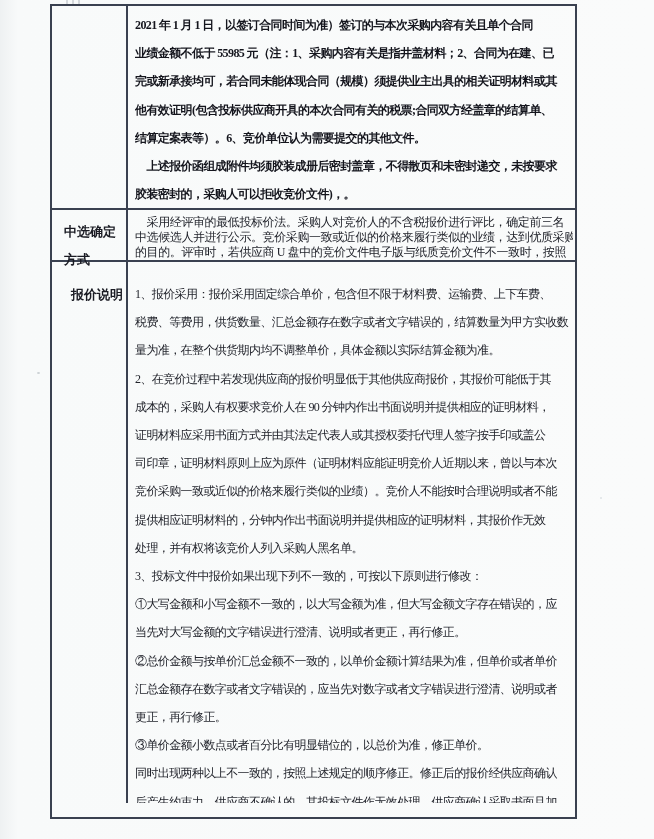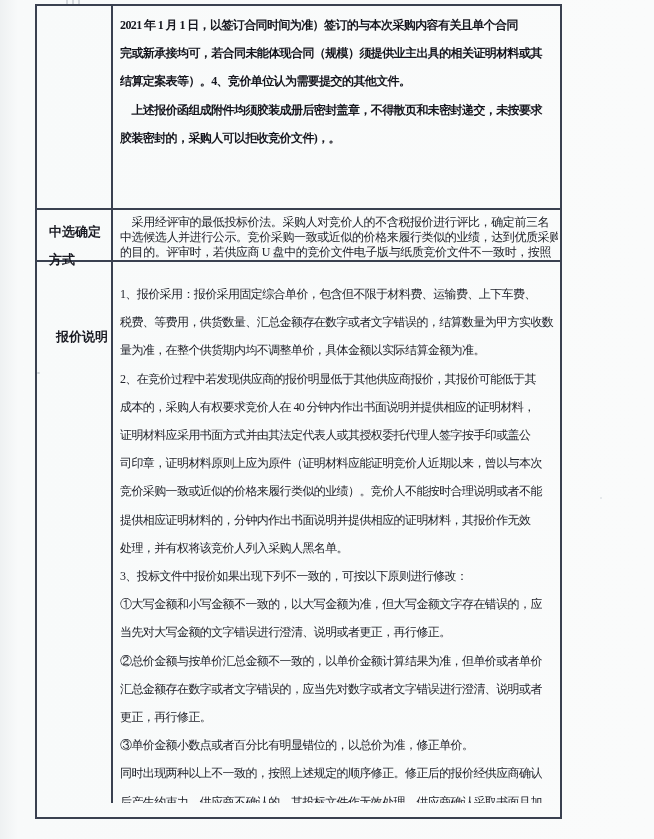--- a/index.html
+++ b/index.html
@@ -11,42 +11,42 @@
   }
   .page {
     position: relative;
     width: 654px;
     height: 839px;
     background: linear-gradient(90deg, #eef1f2 0px, #f8fafa 18px, #fafbfb 100%);
     overflow: hidden;
   }
   .doc-table {
     position: absolute;
-    left: 35px;
+    left: 50px;
     top: 4px;
     width: 527px;
     height: 815px;
     border: 2px solid #3a4150;
     background: transparent;
   }
   .trow { display: flex; width: 100%; }
   .trow-1 { height: 204px; border-bottom: 2px solid #3a4150; }
   .trow-2 { height: 52px;  border-bottom: 2px solid #3a4150; }
   .trow-3 { height: 541px; }
   .label-cell {
     width: 76px;
     flex: 0 0 76px;
     border-right: 2px solid #3a4150;
     color: #1a1b23;
     font-weight: bold;
     font-size: 13px;
   }
   .label-inner { line-height: 28px; word-break: break-all; white-space: normal; }
   .trow-2 .label-inner { padding: 8px 0 0 12px; width: 72px; }
-  .trow-3 .label-inner { padding: 19px 0 0 19px; margin-top: 42px; }
+  .trow-3 .label-inner { padding: 19px 0 0 19px; }
   .content-cell {
     flex: 1 1 auto;
     overflow: hidden;
     padding-left: 7px;
     padding-right: 2px;
     color: #22242c;
   }
   .tline {
     white-space: pre;
     overflow: hidden;
@@ -92,22 +92,24 @@
   <div class="speck speck-2"></div>
 
   <div class="doc-table">
 
     <div class="trow trow-1">
       <div class="label-cell">
         <div class="label-inner"></div>
       </div>
       <div class="content-cell">
           <div class="tline">2021 年 1 月 1 日，以签订合同时间为准）签订的与本次采购内容有关且单个合同</div>
+          <div class="tline">业绩金额不低于 55985 元（注：1、采购内容有关是指井盖材料；2、合同为在建、已</div>
           <div class="tline">完或新承接均可，若合同未能体现合同（规模）须提供业主出具的相关证明材料或其</div>
-          <div class="tline">结算定案表等）。4、竞价单位认为需要提交的其他文件。</div>
+          <div class="tline">他有效证明(包含投标供应商开具的本次合同有关的税票;合同双方经盖章的结算单、</div>
+          <div class="tline">结算定案表等）。6、竞价单位认为需要提交的其他文件。</div>
           <div class="tline">　上述报价函组成附件均须胶装成册后密封盖章，不得散页和未密封递交，未按要求</div>
           <div class="tline">胶装密封的，采购人可以拒收竞价文件)，。</div>
         </div>
     </div>
 
     <div class="trow trow-2">
       <div class="label-cell">
         <div class="label-inner">中选确定方式</div>
       </div>
       <div class="content-cell">
@@ -120,21 +122,21 @@
 
     <div class="trow trow-3">
       <div class="label-cell">
         <div class="label-inner">报价说明</div>
       </div>
       <div class="content-cell">
           <div class="tline">1、报价采用：报价采用固定综合单价，包含但不限于材料费、运输费、上下车费、</div>
           <div class="tline">税费、等费用，供货数量、汇总金额存在数字或者文字错误的，结算数量为甲方实收数</div>
           <div class="tline">量为准，在整个供货期内均不调整单价，具体金额以实际结算金额为准。</div>
           <div class="tline">2、在竞价过程中若发现供应商的报价明显低于其他供应商报价，其报价可能低于其</div>
-          <div class="tline">成本的，采购人有权要求竞价人在 40 分钟内作出书面说明并提供相应的证明材料，</div>
+          <div class="tline">成本的，采购人有权要求竞价人在 90 分钟内作出书面说明并提供相应的证明材料，</div>
           <div class="tline">证明材料应采用书面方式并由其法定代表人或其授权委托代理人签字按手印或盖公</div>
           <div class="tline">司印章，证明材料原则上应为原件（证明材料应能证明竞价人近期以来，曾以与本次</div>
           <div class="tline">竞价采购一致或近似的价格来履行类似的业绩）。竞价人不能按时合理说明或者不能</div>
           <div class="tline">提供相应证明材料的，分钟内作出书面说明并提供相应的证明材料，其报价作无效</div>
           <div class="tline">处理，并有权将该竞价人列入采购人黑名单。</div>
           <div class="tline">3、投标文件中报价如果出现下列不一致的，可按以下原则进行修改：</div>
           <div class="tline">①大写金额和小写金额不一致的，以大写金额为准，但大写金额文字存在错误的，应</div>
           <div class="tline">当先对大写金额的文字错误进行澄清、说明或者更正，再行修正。</div>
           <div class="tline">②总价金额与按单价汇总金额不一致的，以单价金额计算结果为准，但单价或者单价</div>
           <div class="tline">汇总金额存在数字或者文字错误的，应当先对数字或者文字错误进行澄清、说明或者</div>

